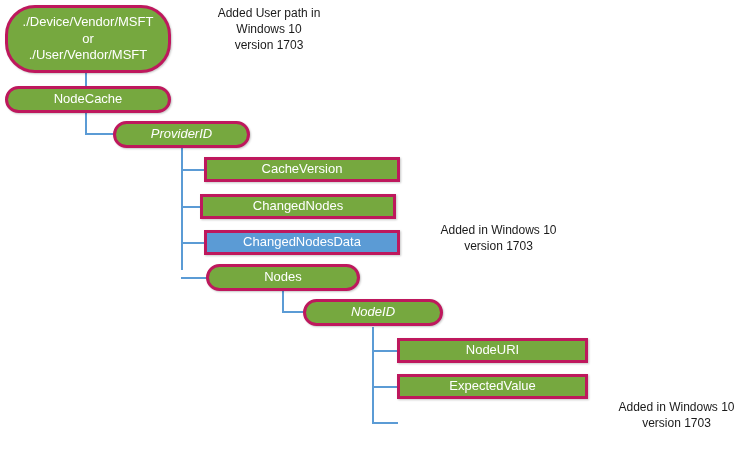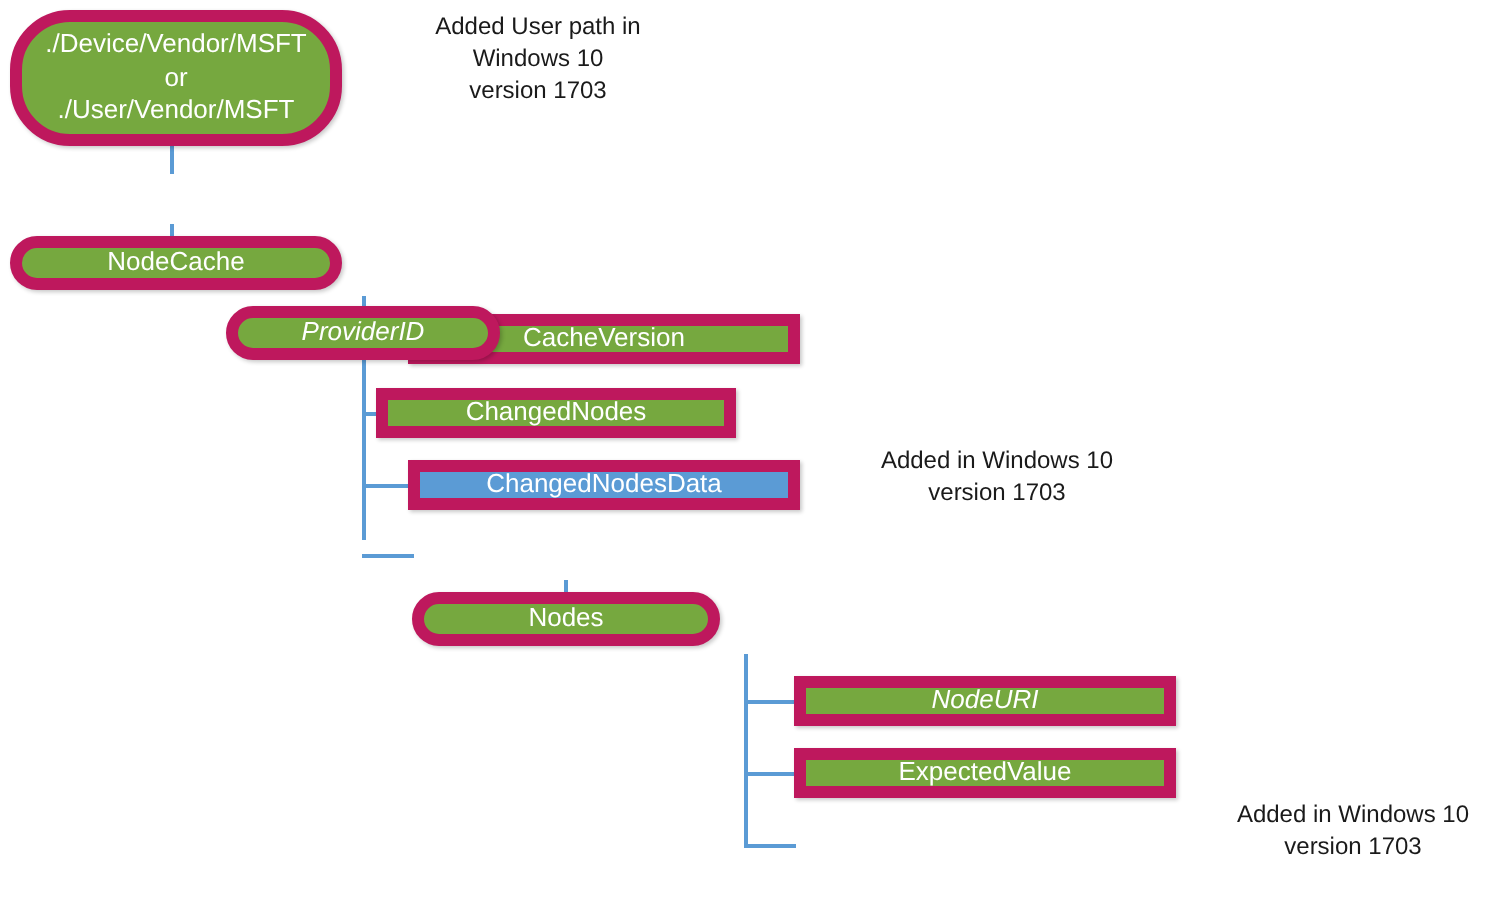--- a/index.html
+++ b/index.html
@@ -18,27 +18,27 @@
   .node {
     position: absolute;
     box-sizing: border-box;
     display: flex;
     align-items: center;
     justify-content: center;
     text-align: center;
     color: #ffffff;
     font-size: 13px;
     line-height: 1.28;
-    border: 6px solid #be185d;
+    border: 3px solid #be185d;
     box-shadow: 1px 1px 2px rgba(0,0,0,0.22);
     white-space: pre-line;
   }
   .node.green { background: #76A83F; }
   .node.blue  { background: #5B9BD5; }
-  .node.pill  { border-radius: 14px; margin-top: 32px; }
+  .node.pill  { border-radius: 14px; }
   .node.stadium { border-radius: 30px; }
   .node.rect  { border-radius: 0; }
   .node.italic { font-style: italic; }
 
   .annotation {
     position: absolute;
     color: #1a1a1a;
     font-size: 12px;
     line-height: 1.32;
     text-align: center;
@@ -89,34 +89,37 @@
   </div>
 
   <div class="node green rect" style="left:204px; top:157px; width:196px; height:25px;">
     <span>CacheVersion</span>
   </div>
 
   <div class="node green pill italic" style="left:113px; top:121px; width:137px; height:27px;">
     <span>ProviderID</span>
   </div>
 
-  <div class="node green rect" style="left:188px; top:194px; width:180px; height:25px;">
+  <div class="node green rect" style="left:200px; top:194px; width:196px; height:25px;">
     <span>ChangedNodes</span>
   </div>
 
   <div class="node blue rect" style="left:204px; top:230px; width:196px; height:25px;">
     <span>ChangedNodesData</span>
   </div>
 
   <div class="node green pill" style="left:206px; top:264px; width:154px; height:27px;">
     <span>Nodes</span>
   </div>
 
+  <div class="node green pill italic" style="left:303px; top:299px; width:140px; height:27px;">
+    <span>NodeID</span>
+  </div>
 
-  <div class="node green rect" style="left:397px; top:338px; width:191px; height:25px;font-style:italic;">
+  <div class="node green rect" style="left:397px; top:338px; width:191px; height:25px;">
     <span>NodeURI</span>
   </div>
 
   <div class="node green rect" style="left:397px; top:374px; width:191px; height:25px;">
     <span>ExpectedValue</span>
   </div>
 
 
   <div class="annotation" style="left:177px; top:6px; width:184px;">Added User path in
 Windows 10

